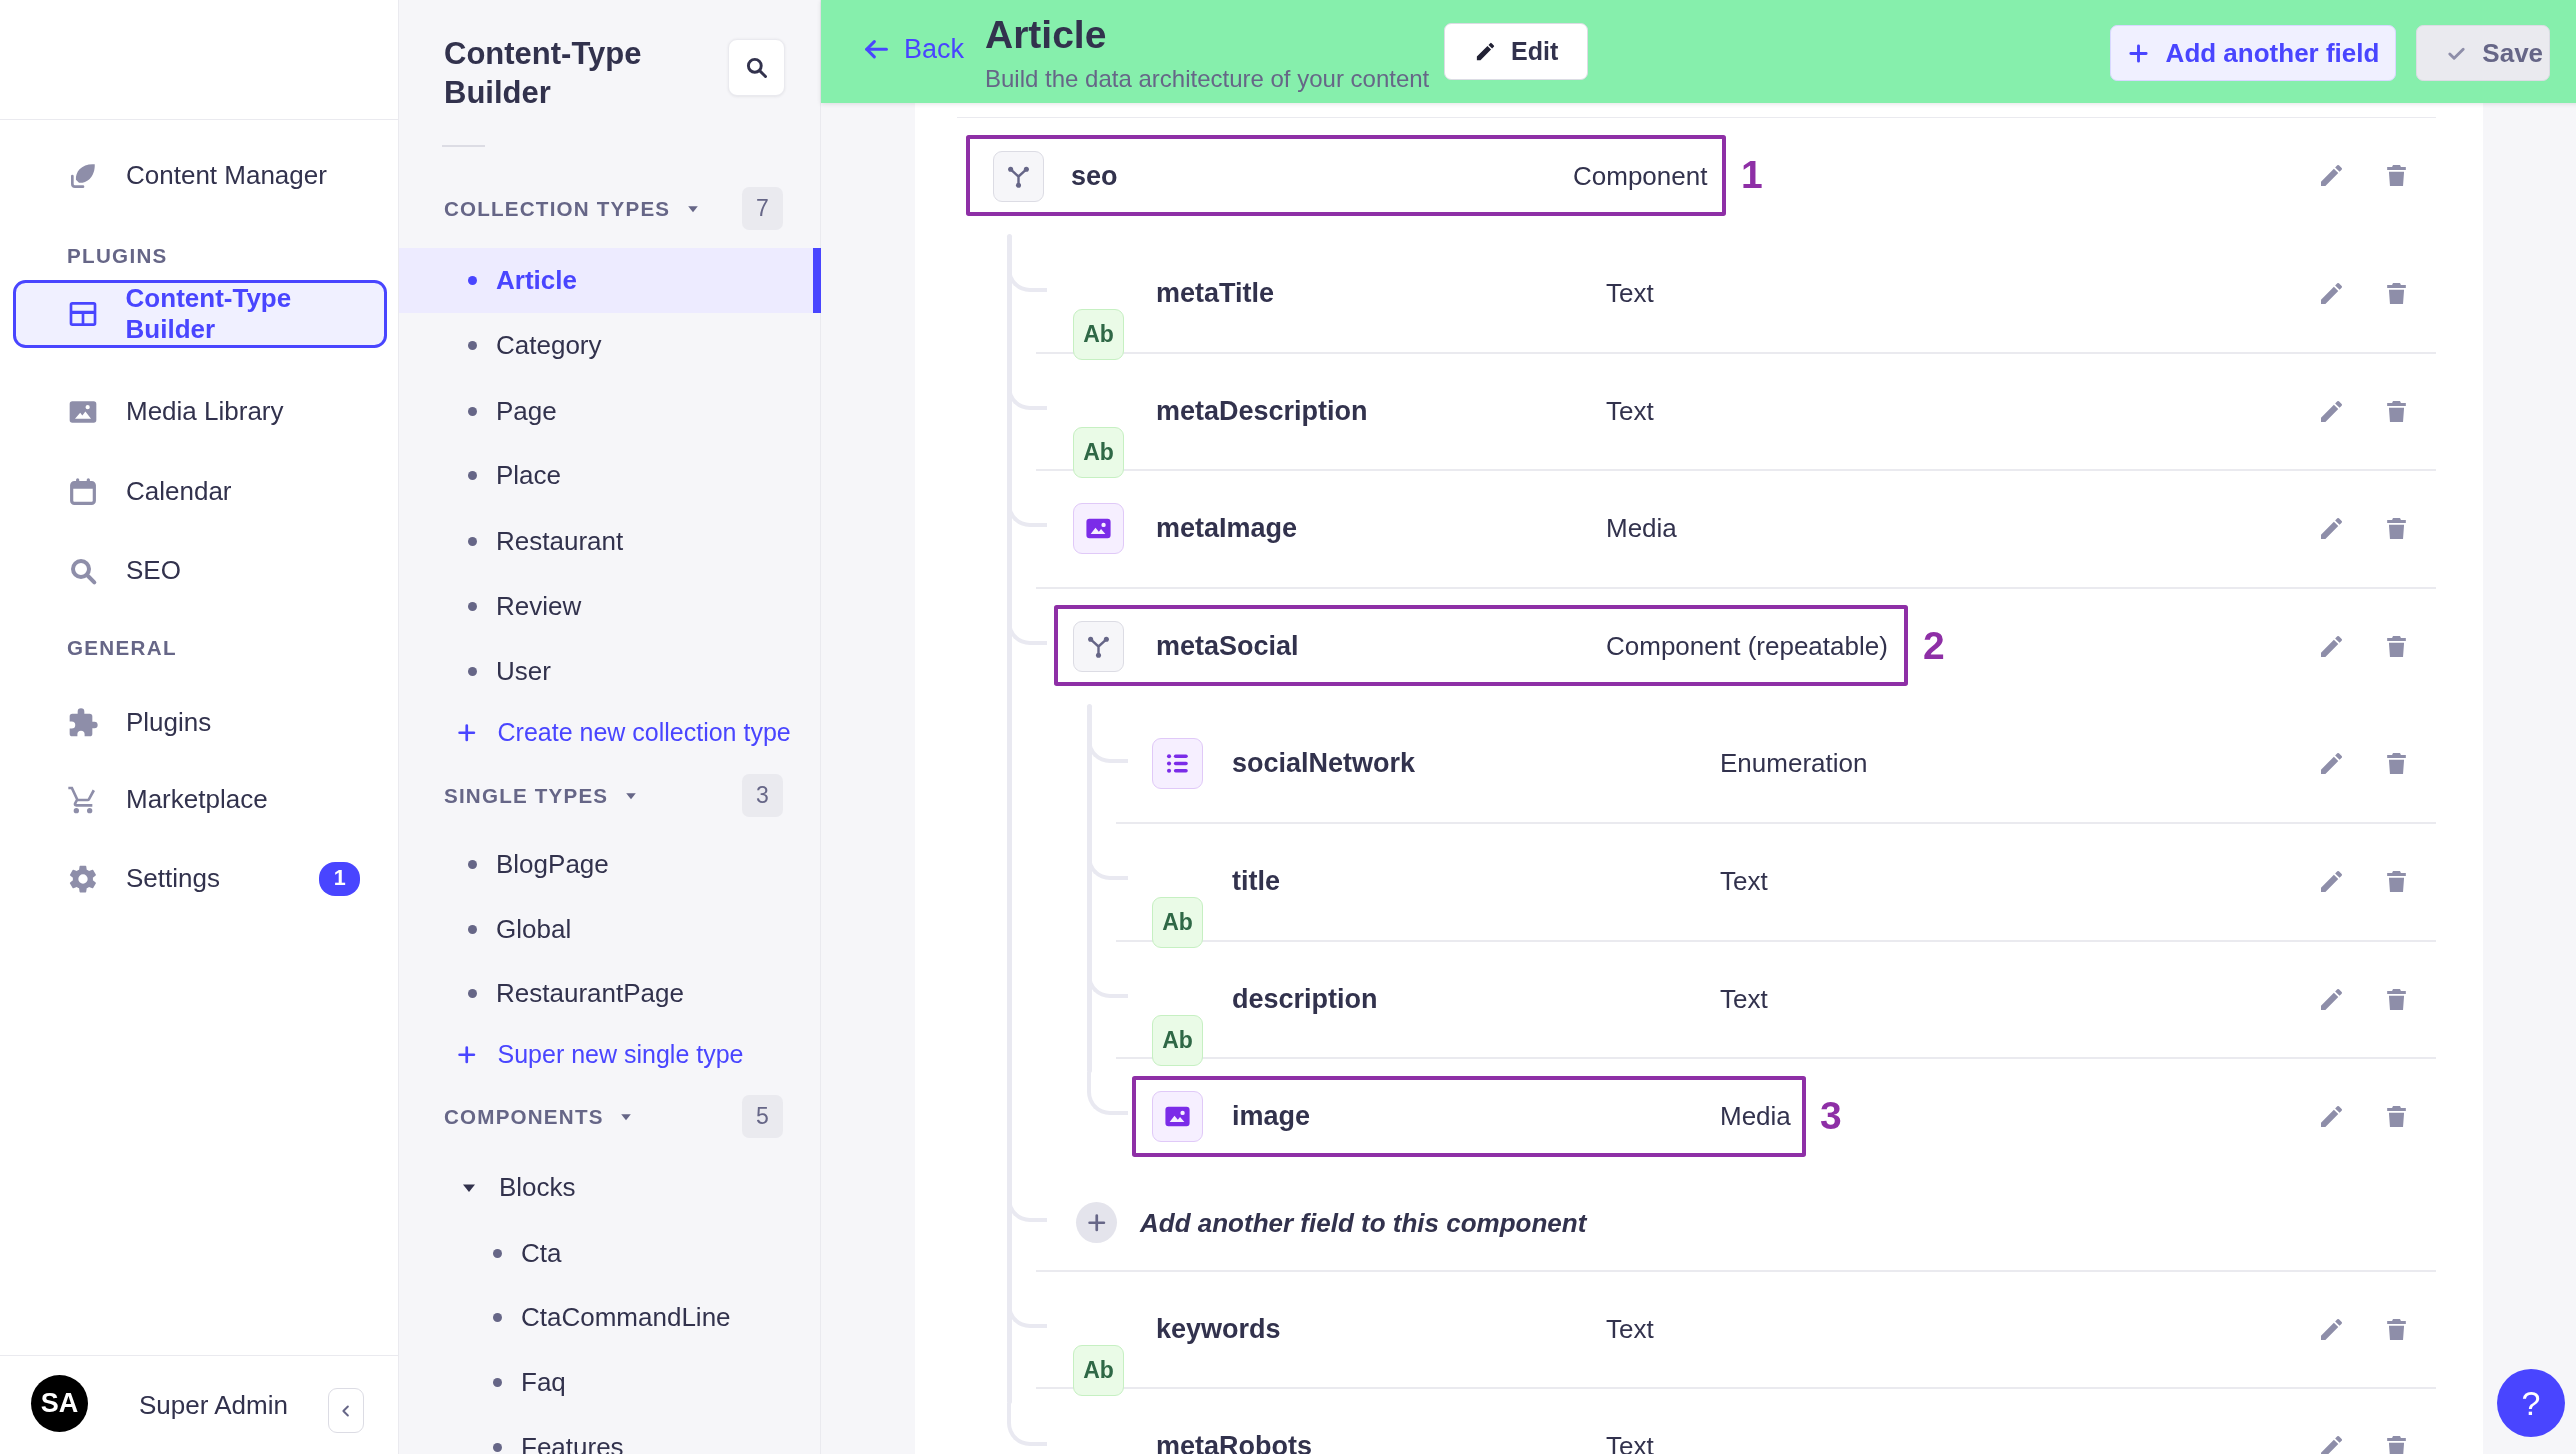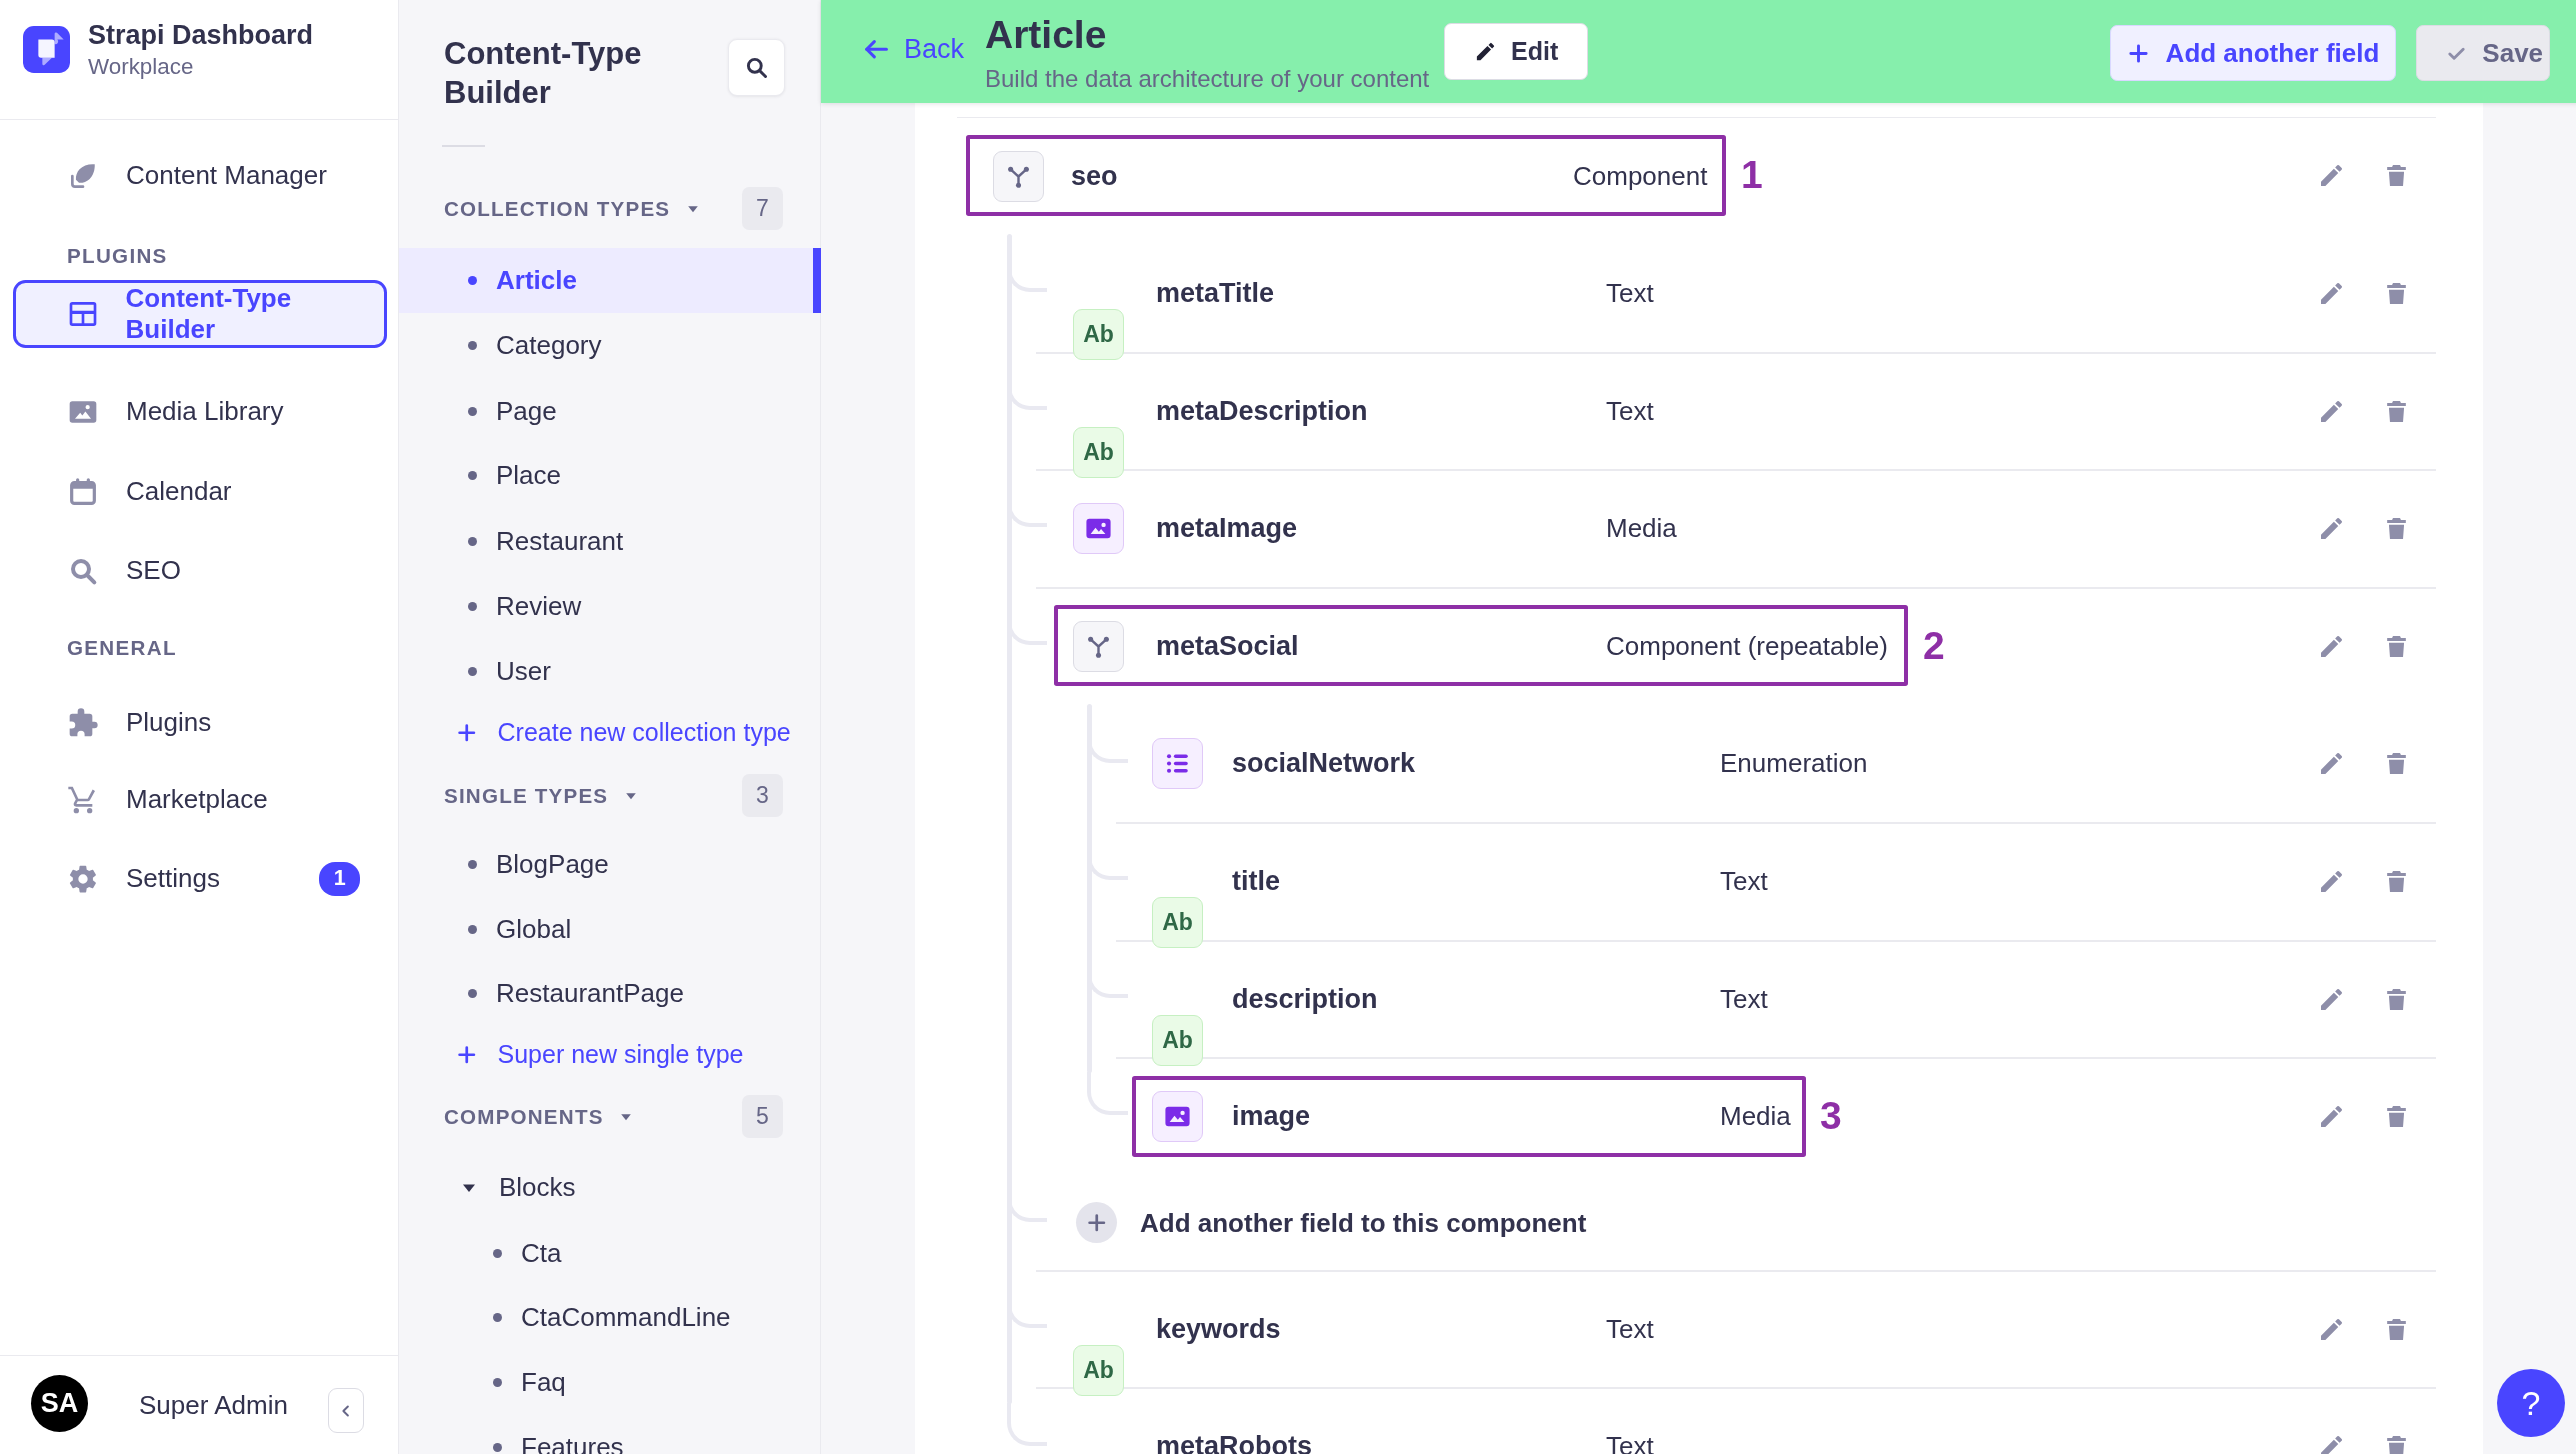--- a/index.html
+++ b/index.html
@@ -70,44 +70,32 @@
   .ic-component { background:#F6F6F9; border:1.8px solid #DCDCE4; color:#666687; }
   .ic-text { background:#EAFBE7; border:1.8px solid #C6F0C2; color:#2F6846; font-size:23px; font-weight:700;margin-top:41px; }
   .ic-media, .ic-enum { background:#F6EFFF; border:1.8px solid #E0C9F8; color:#7B2CE8; }
   .icbox svg { width:29px; height:29px; }
   .fname { position:absolute; font-size:27px; font-weight:600; color:#32324D; transform:translateY(-50%); }
   .ftype { position:absolute; font-size:26px; color:#32324D; transform:translateY(-50%); }
   .ract { position:absolute; width:39px; height:39px; color:#8E8EA9; transform:translate(-50%,-50%); display:flex; align-items:center; justify-content:center; cursor:pointer; }
   .ract svg { width:28px; height:28px; }
   .addcircle { position:absolute; width:41px; height:41px; border-radius:50%; background:#E4E4EC; color:#666687; display:flex; align-items:center; justify-content:center; cursor:pointer; }
   .addcircle svg { width:21.5px; height:21.5px; }
-  .addlabel { position:absolute; font-size:26px; font-weight:600; color:#32324D; transform:translateY(-50%); cursor:pointer; }
+  .addlabel { position:absolute; font-size:26px; font-weight:600; color:#32324D; transform:translateY(-50%); cursor:pointer;font-style:italic; }
   .anno-box { position:absolute; border:4.5px solid #8E2FA6; border-radius:2.7px; z-index:4; pointer-events:none; }
   .anno-num { position:absolute; font-size:39px; font-weight:700; color:#8E2FA6; transform:translateY(-50%); z-index:4; }
 
   .help-btn { position:absolute; left:2497px; top:1369px; width:68px; height:68px; border-radius:50%; background:#4945FF; color:#fff; font-size:34px; display:flex; align-items:center; justify-content:center; cursor:pointer; z-index:9; }
 </style>
 </head>
 <body>
 
 <div id="root">
 
   <aside class="leftnav">
-    <div class="brand">
-      <div class="logo">
-        <svg viewBox="0 0 52 52">
-            <path fill="#FFFFFF" d="M15 15h17a3 3 0 013 3v17H20a3 3 0 01-3-3V15z" opacity="0.95"></path>
-            <path fill="#FFFFFF" opacity="0.55" d="M20 35h12l-8 8a1.5 1.5 0 01-2.6-1V35zM35 20V8.6a1.5 1.5 0 012.6-1L45 15H38a3 3 0 01-3 5z"></path>
-          </svg>
-      </div>
-      <div class="brand-txt">
-        <div class="brand-name">Strapi Dashboard</div>
-        <div class="brand-sub">Workplace</div>
-      </div>
-    </div>
     <div class="brand-divider"></div>
 
     <div class="nav-item" style="top:143px;">
       <span class="nicon">
         <svg viewBox="0 0 24 24" fill="none" stroke="currentColor" stroke-width="2" stroke-linecap="round" stroke-linejoin="round">
             <path d="M4 12v6a2 2 0 002 2h6"></path>
             <path fill="currentColor" stroke="none" d="M20.8 3.2c-4.6-.4-8.8 1-11.4 3.8-2 2.2-2.9 5-2.7 7.8l2.3 2.3c2.8.2 5.6-.7 7.8-2.7 2.8-2.6 4.2-6.8 4-11.2z"></path>
           </svg>
       </span>
       <span>Content Manager</span>

